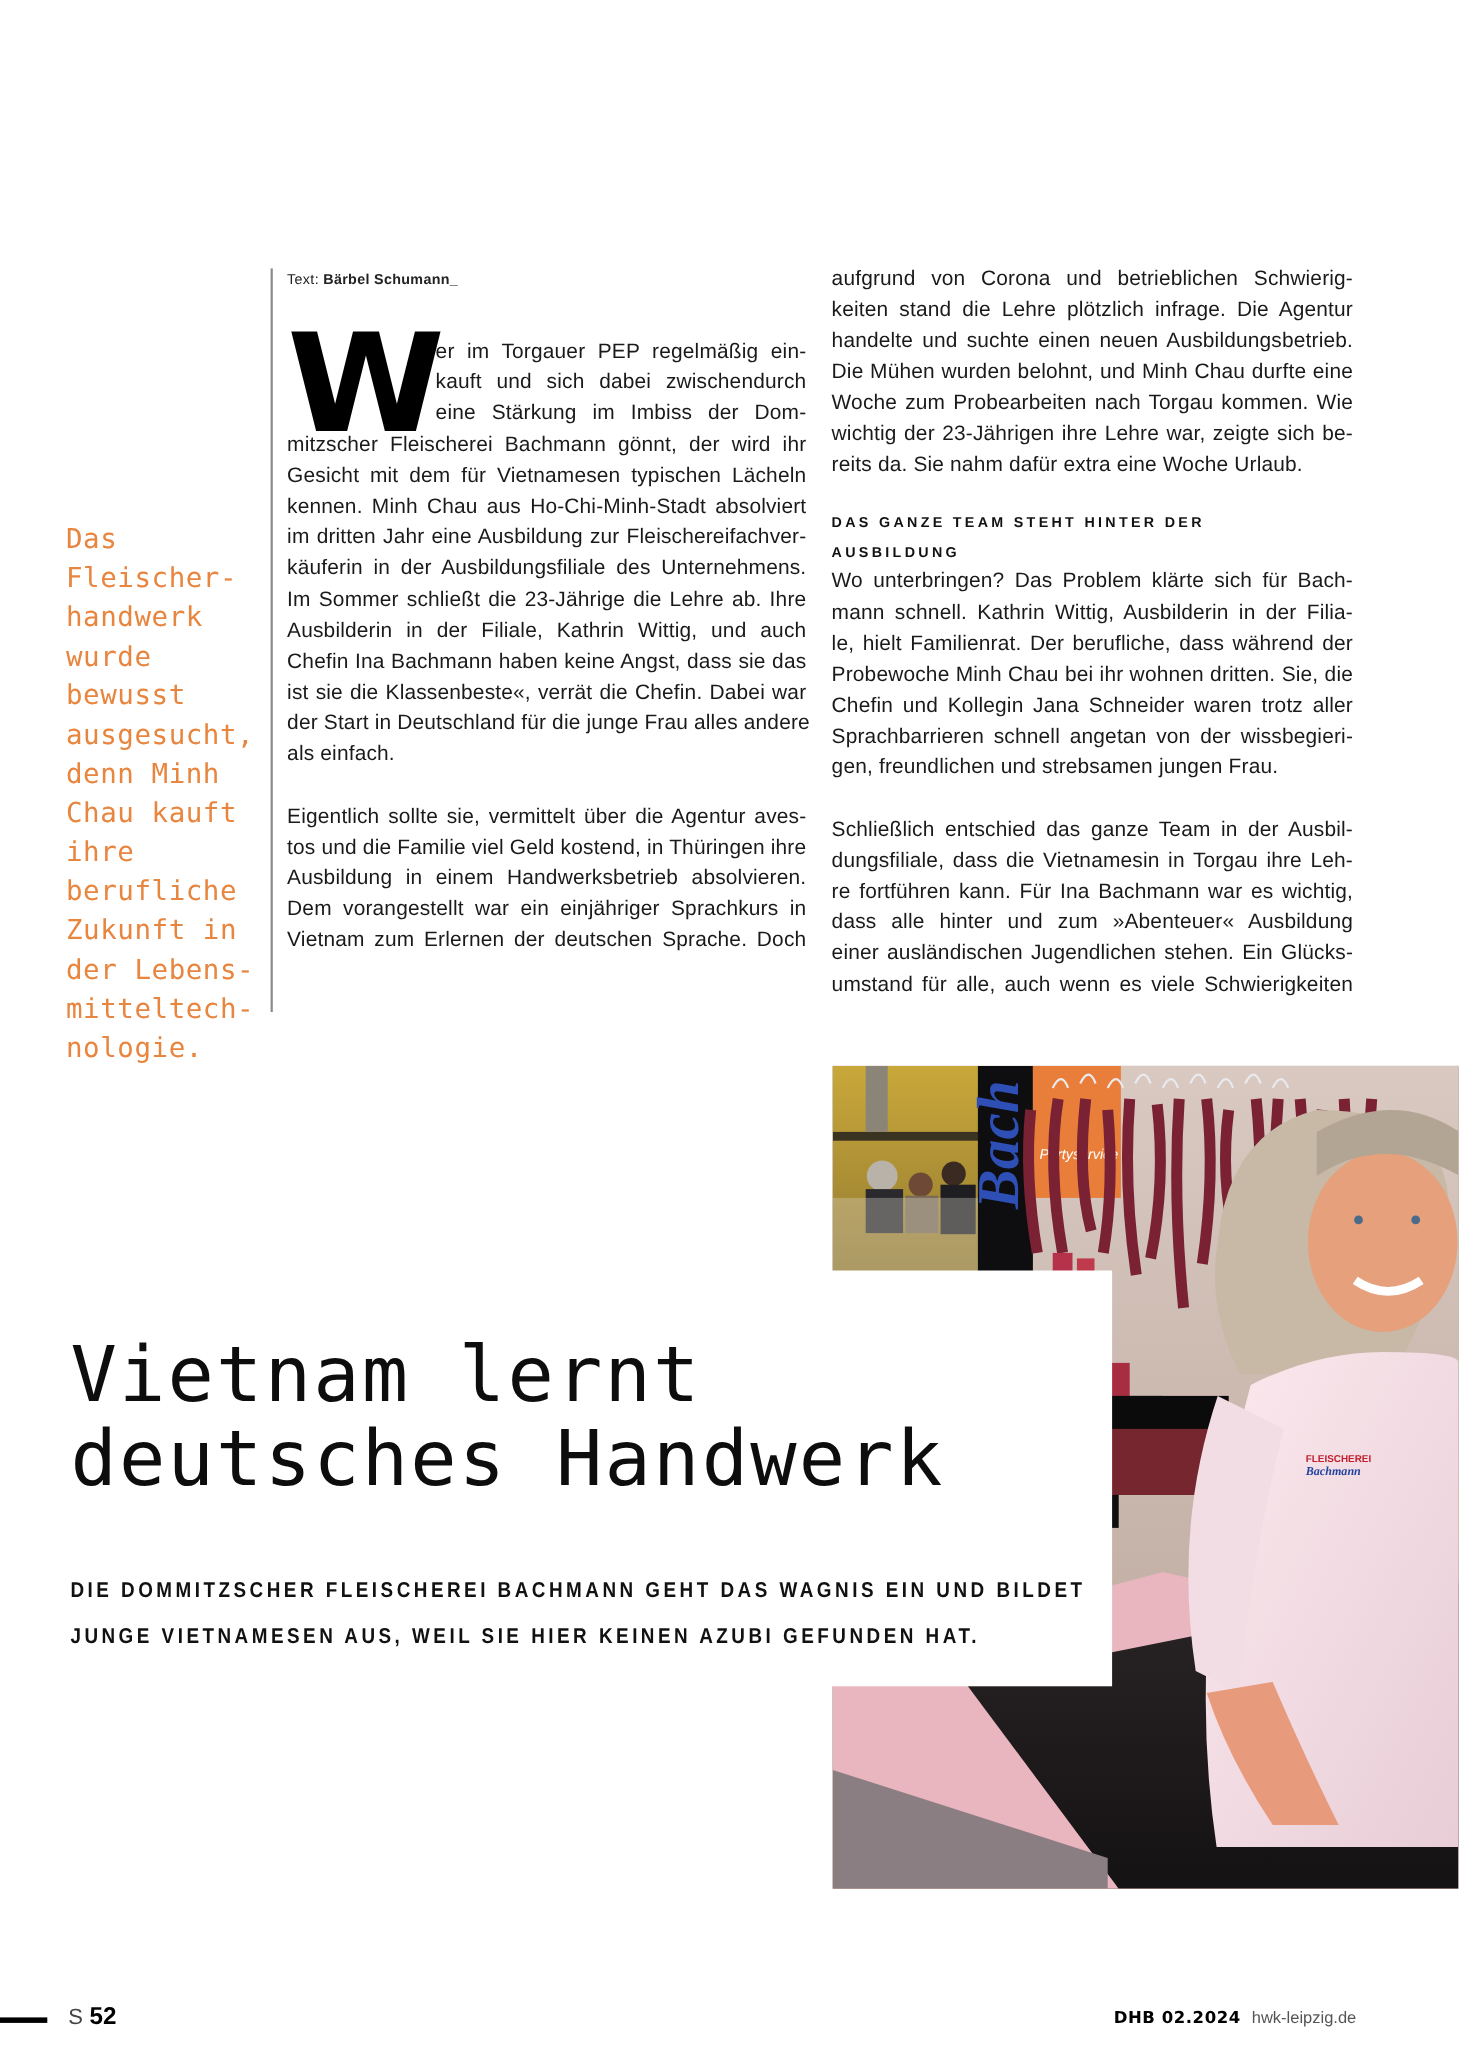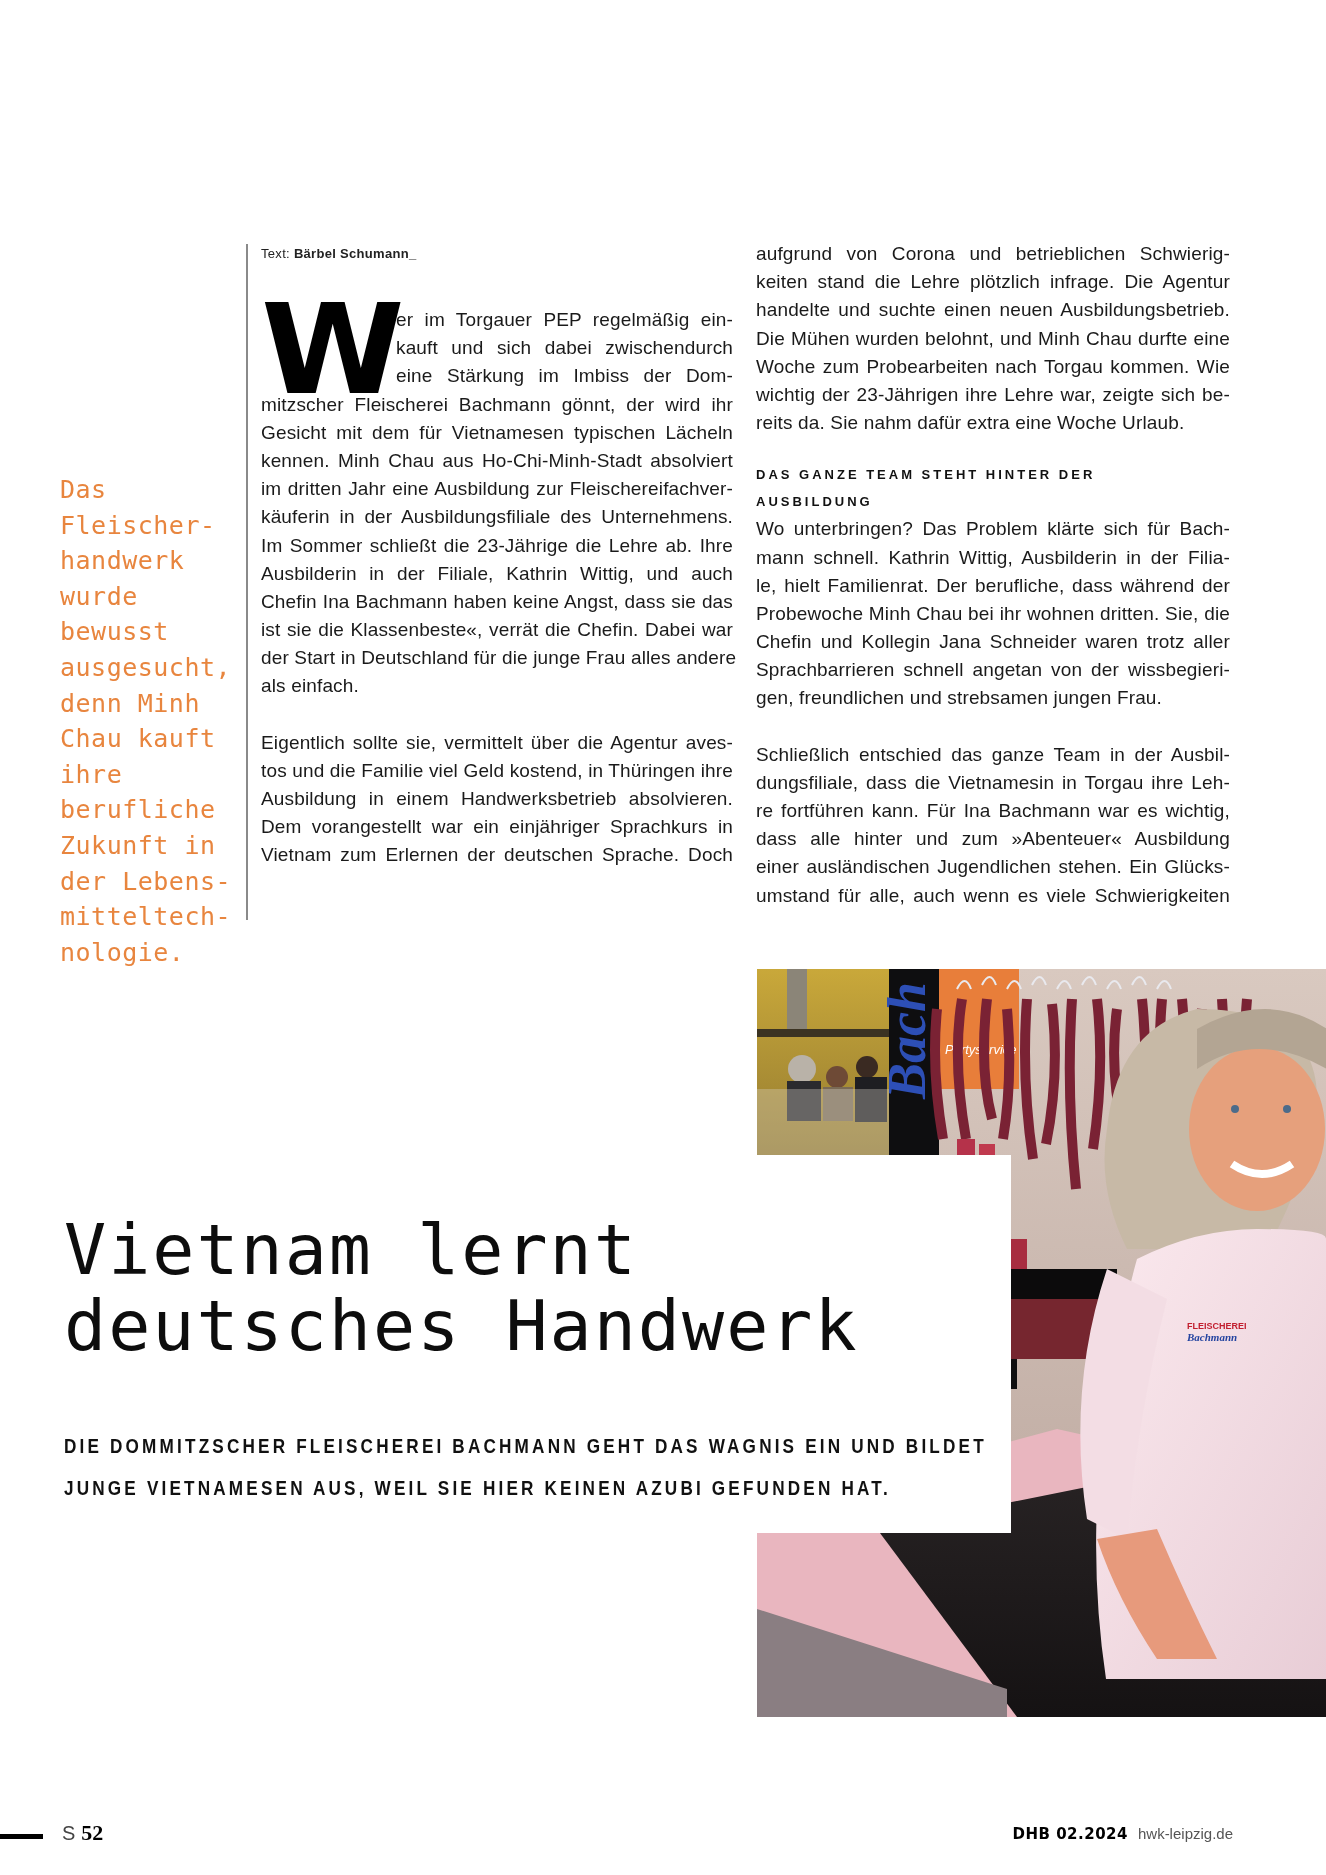--- a/index.html
+++ b/index.html
@@ -40,21 +40,21 @@
   .title { position: absolute; left: 64px; top: 1165px; font-family: "DejaVu Sans Mono", monospace;
     font-size: 70px; line-height: 76px; color: #0d0d0d; letter-spacing: 2px; font-weight: normal; }
   .title span { display: block; white-space: nowrap; }
 
   .lede { position: absolute; left: 64px; top: 1425px; font-family: "Liberation Sans", sans-serif;
     font-weight: bold; font-size: 19.5px; line-height: 42px; letter-spacing: 3.6px; color: #111; }
   .lede span { display: block; white-space: nowrap; transform: scaleX(0.88); transform-origin: left center; }
 
   .footer-bar { position: absolute; left: 0; top: 1834px; width: 43px; height: 5px; background: #000; }
   .footer-page { position: absolute; left: 62px; top: 1820px; font-family: "Liberation Sans", sans-serif; font-size: 20px; color: #444; }
-  .footer-page b { font-family: Liberation Serif, serif; font-size: 22px; color: #000; margin-left: 6px; }
+  .footer-page b { font-family: Liberation Sans, sans-serif; font-size: 22px; color: #000; margin-left: 6px; }
   .footer-right { position: absolute; right: 93px; top: 1825px; font-size: 15px; color: #555; white-space: nowrap; }
   .footer-right b { font-family: "DejaVu Sans", sans-serif; font-weight: bold; color: #000; margin-right: 10px; letter-spacing: 0.5px; }
 </style>
 </head>
 <body>
 
 <div class="pullquote" id="pullquote">
     <span>Das</span>
     <span>Fleischer-</span>
     <span>handwerk</span>

